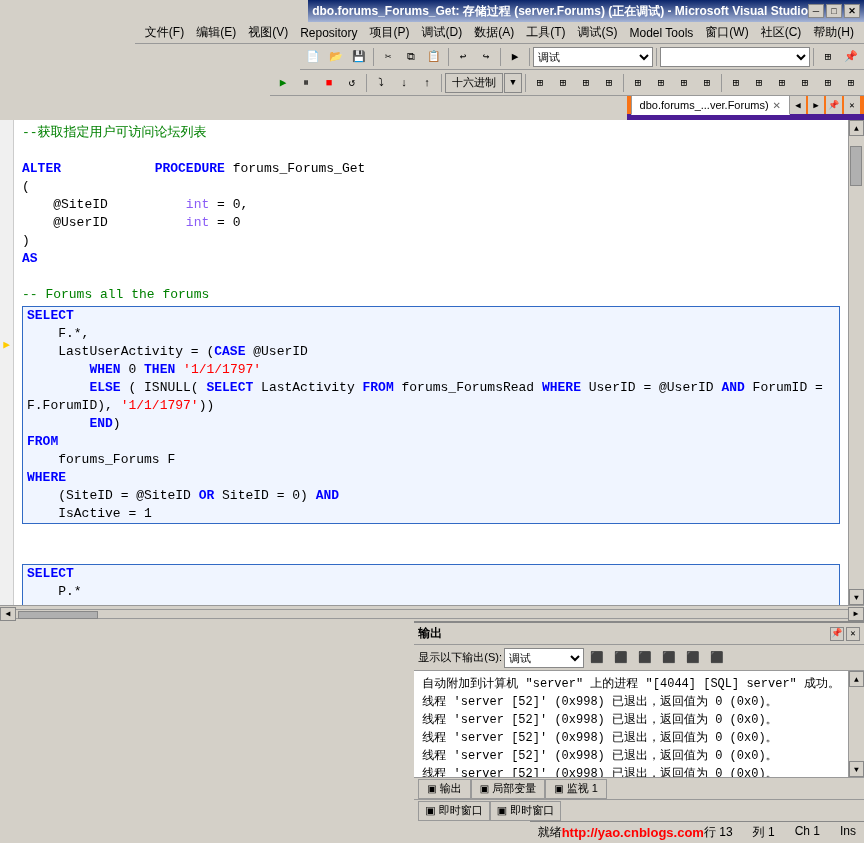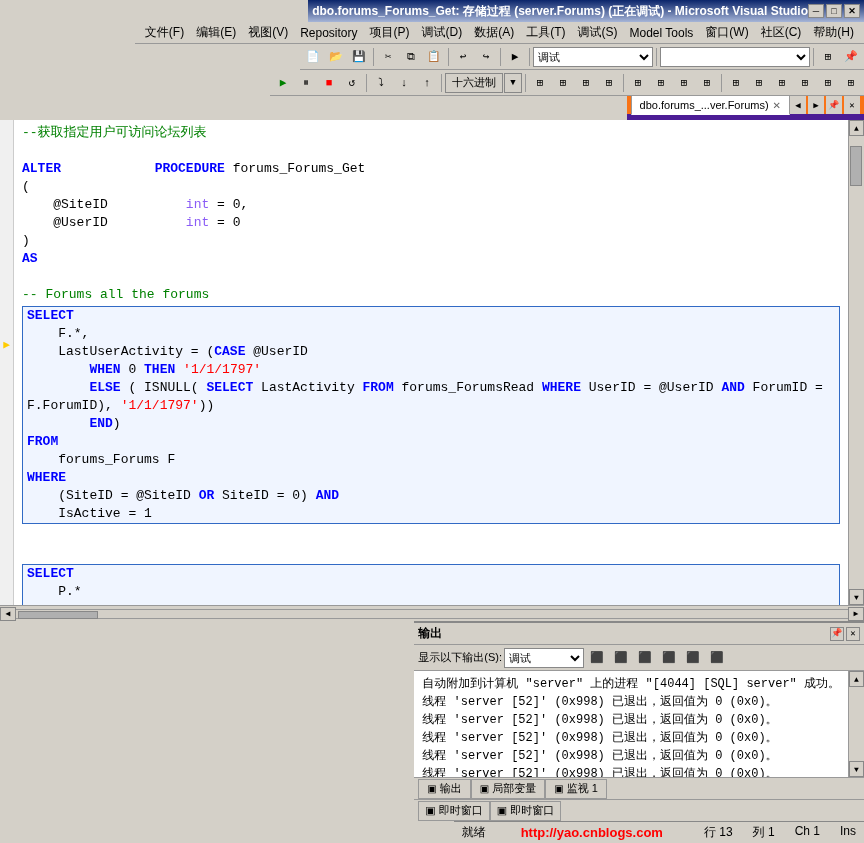--- a/index.html
+++ b/index.html
@@ -317,29 +317,27 @@
     .status-bar {
       height: 22px;
       background: #d4d0c8;
       display: flex;
       align-items: center;
       justify-content: space-between;
       padding: 0 8px;
       border-top: 1px solid #888;
       font-family: 'Microsoft YaHei', Arial, sans-serif;
       font-size: 12px;
-      gap: 35px;
     }
     .status-left { color: #000; }
     .status-center { color: #ff0000; font-size: 13px; font-weight: bold; }
     .status-right {
       display: flex;
       gap: 20px;
       color: #000;
-      margin-left: 6px;
     }
 
     
     .panel-controls {
       display: flex;
       gap: 2px;
     }
     .panel-ctrl-btn {
       width: 14px;
       height: 14px;

